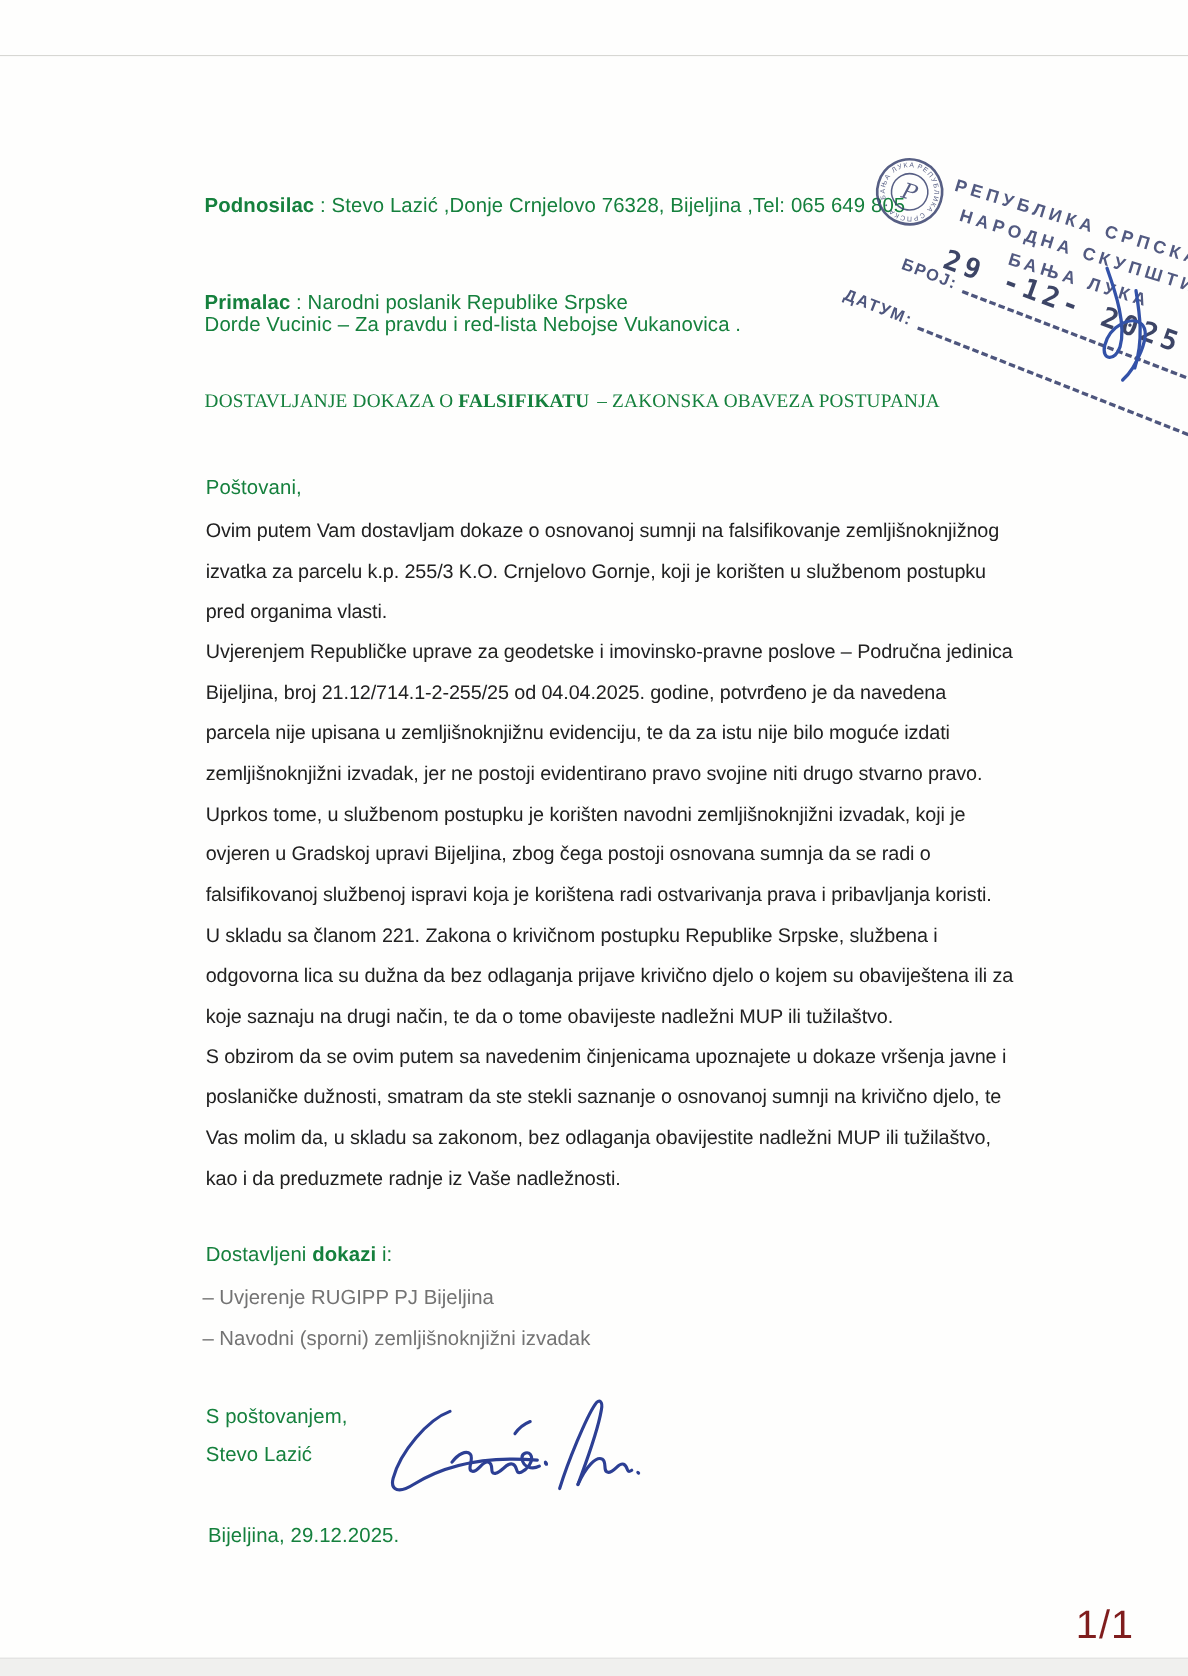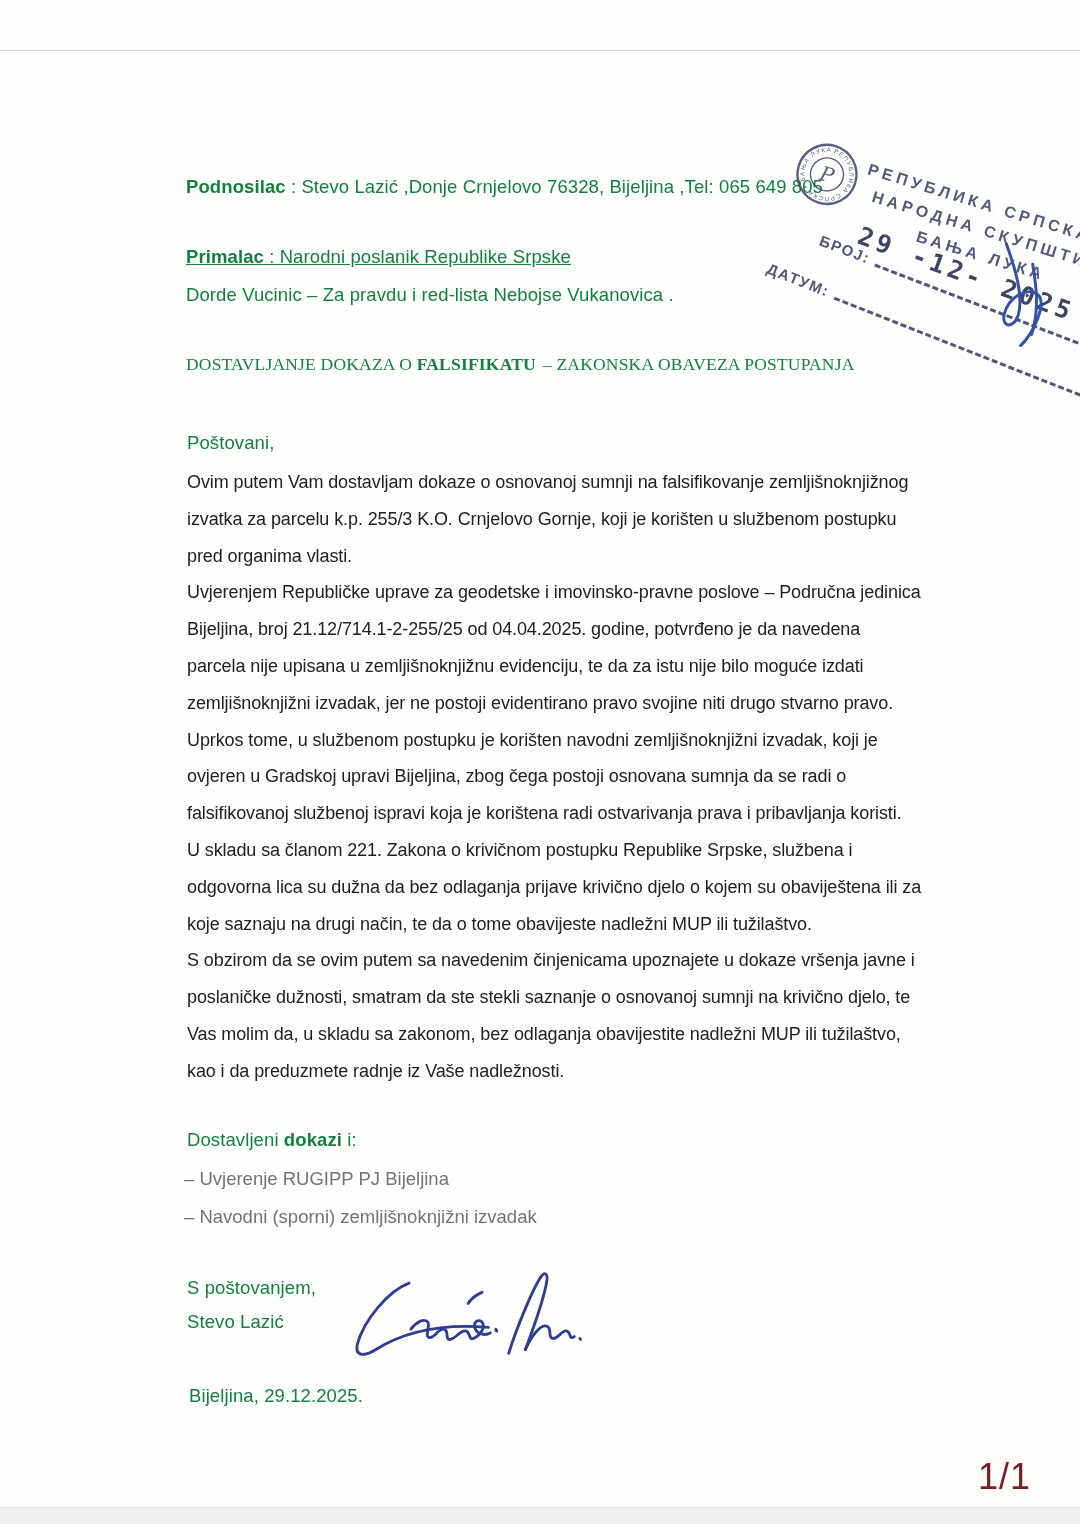--- a/index.html
+++ b/index.html
@@ -5,21 +5,21 @@
   html,body{margin:0;padding:0;}
   body{background:#ffffff;font-family:"Liberation Sans","DejaVu Sans",sans-serif;}
   .viewer{position:relative;width:1080px;height:1524px;background:#fefefd;overflow:hidden;}
 
   .page-edge-line{position:absolute;left:0;top:50px;width:1080px;height:1px;background:#d7d7d3;}
 
   
   .txt{position:absolute;color:#15803d;font-size:18.5px;letter-spacing:.1px;white-space:nowrap;}
   .b{font-weight:700;}
   .sender{left:186px;top:176px;}
-  .recipient1{left:186px;top:246px;text-decoration:underline;}
+  .recipient1{left:186px;top:264px;}
   .recipient2{left:186px;top:284px;}
   .subject{left:186px;top:354px;font-size:17.5px;letter-spacing:.2px;font-family:Liberation Serif, serif;}
   .subject .post{margin-left:7px;}
   .salutation{left:187px;top:432px;}
   .body-block{position:absolute;left:187px;top:464px;width:800px;}
   .body-block .bline{height:36.8px;line-height:36.8px;color:#212121;font-size:18px;letter-spacing:-.1px;white-space:nowrap;}
   .evidence-heading{left:187px;top:1129px;}
   .evidence-list{position:absolute;left:184px;top:1160px;}
   .evidence-list .eline{height:38px;line-height:38px;color:#737373;font-size:18.5px;white-space:nowrap;}
   .regards{left:187px;top:1277px;}

